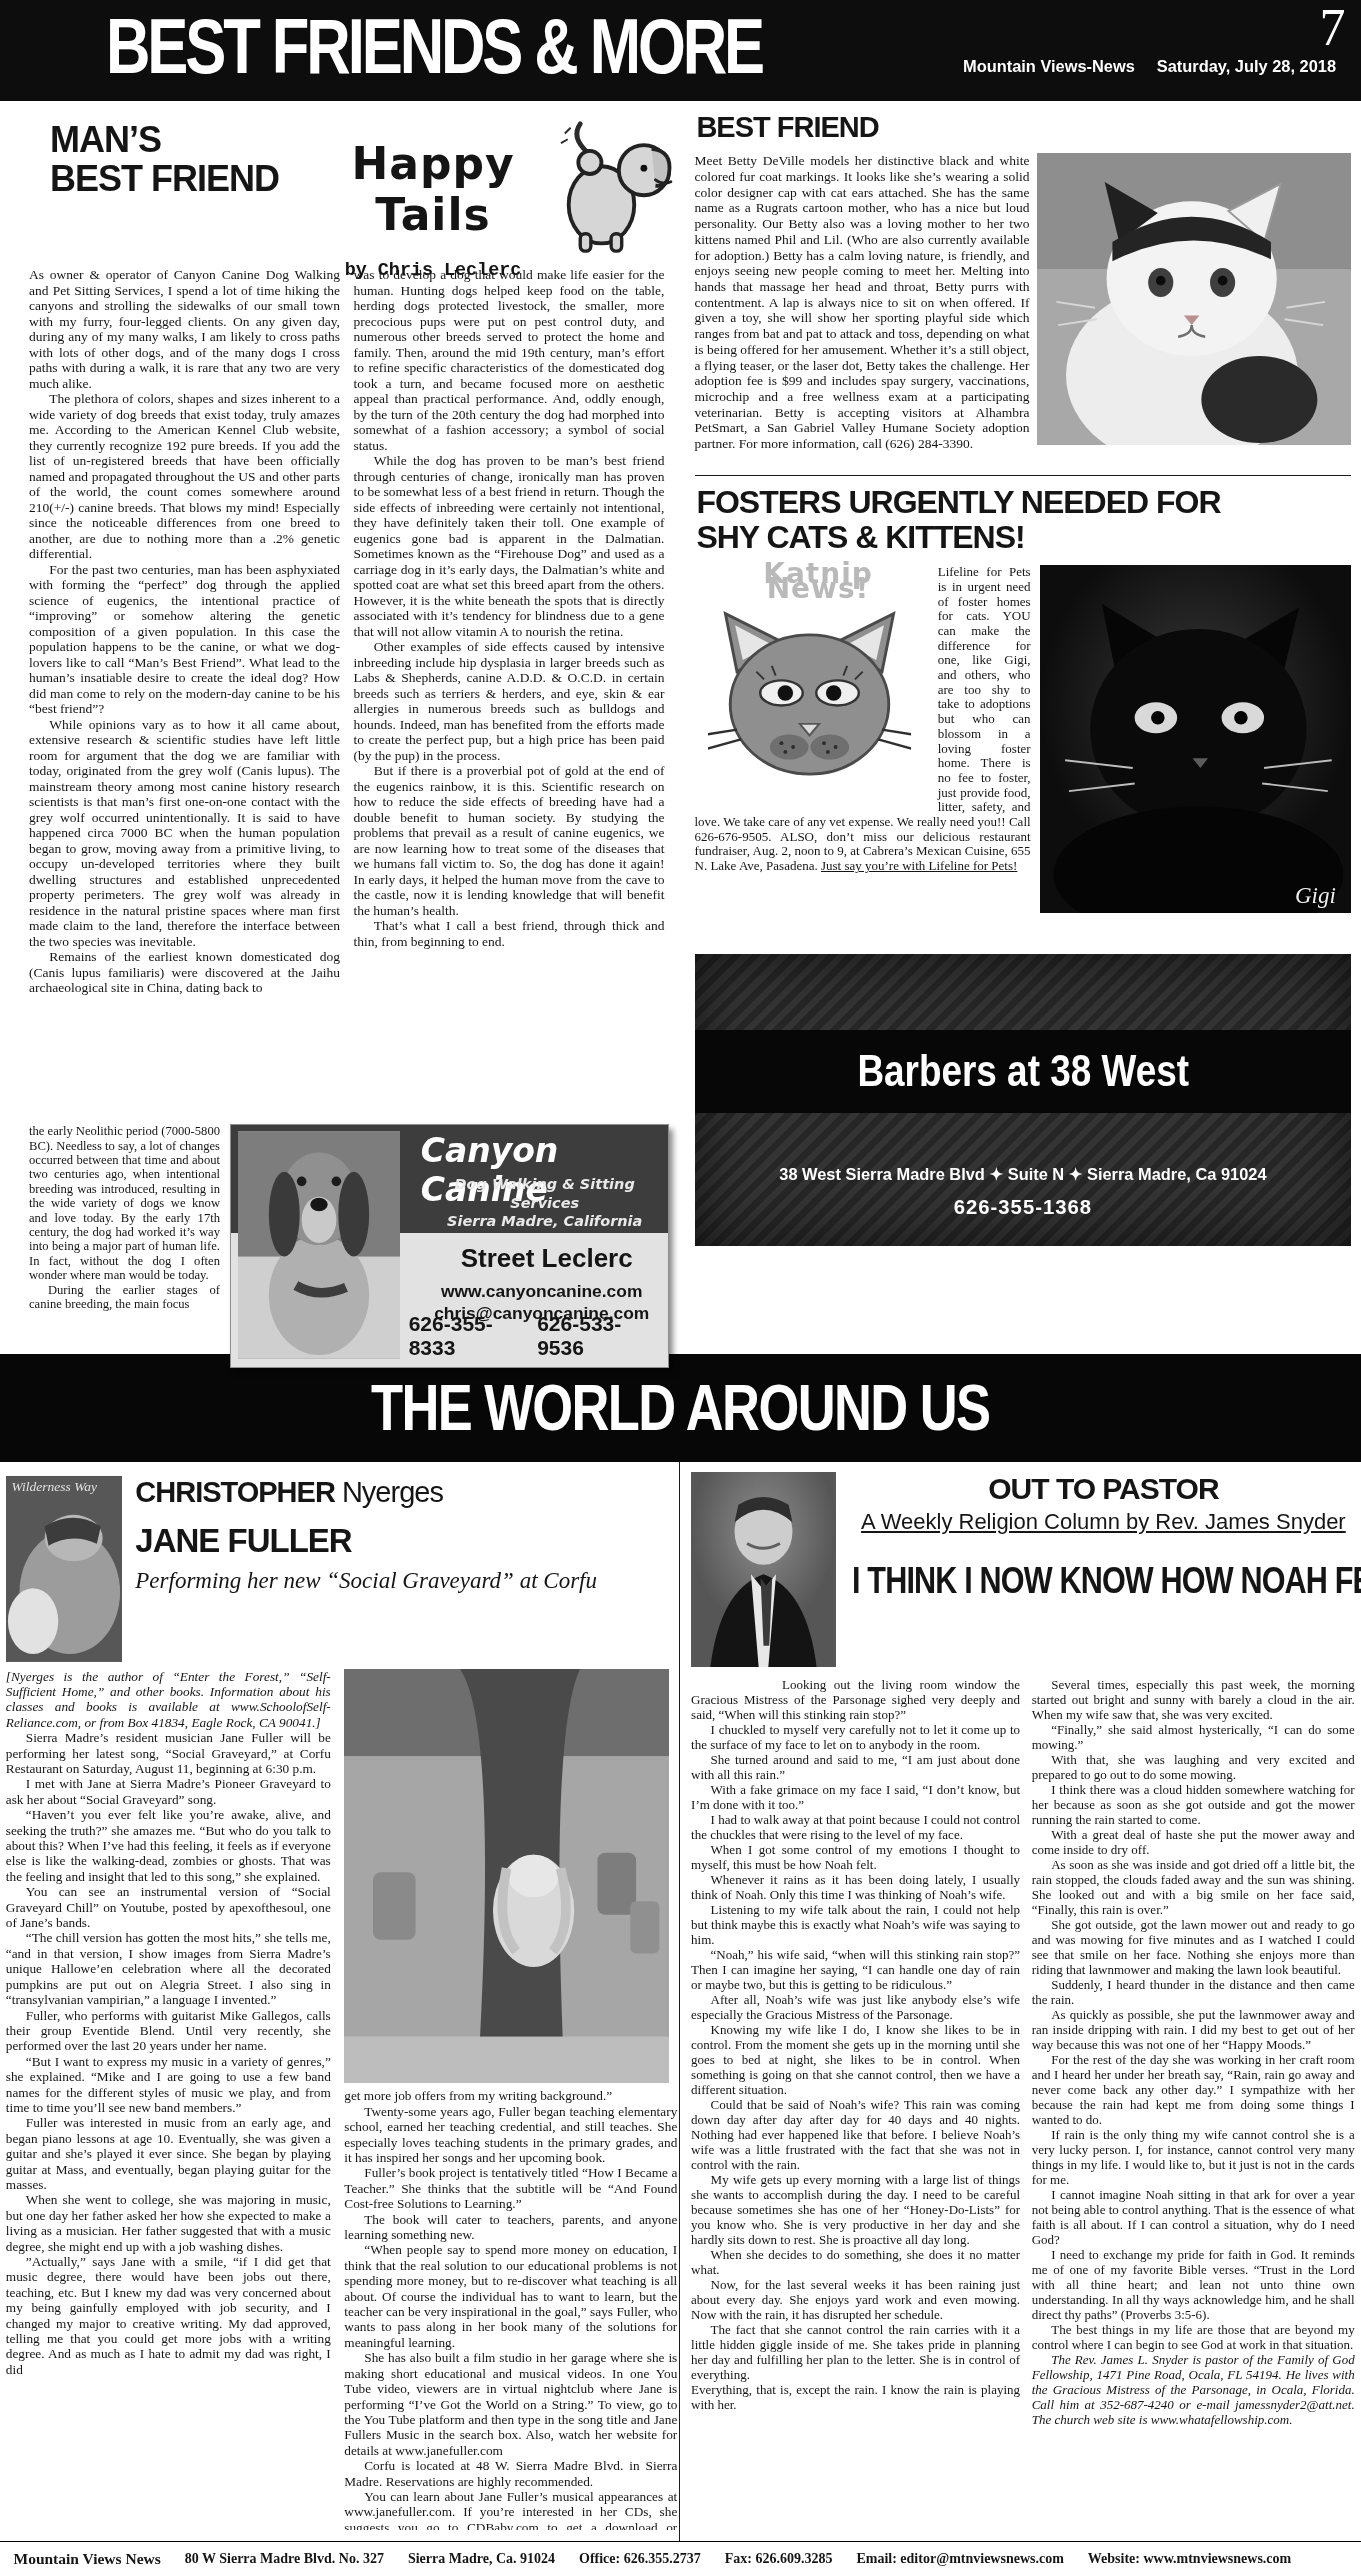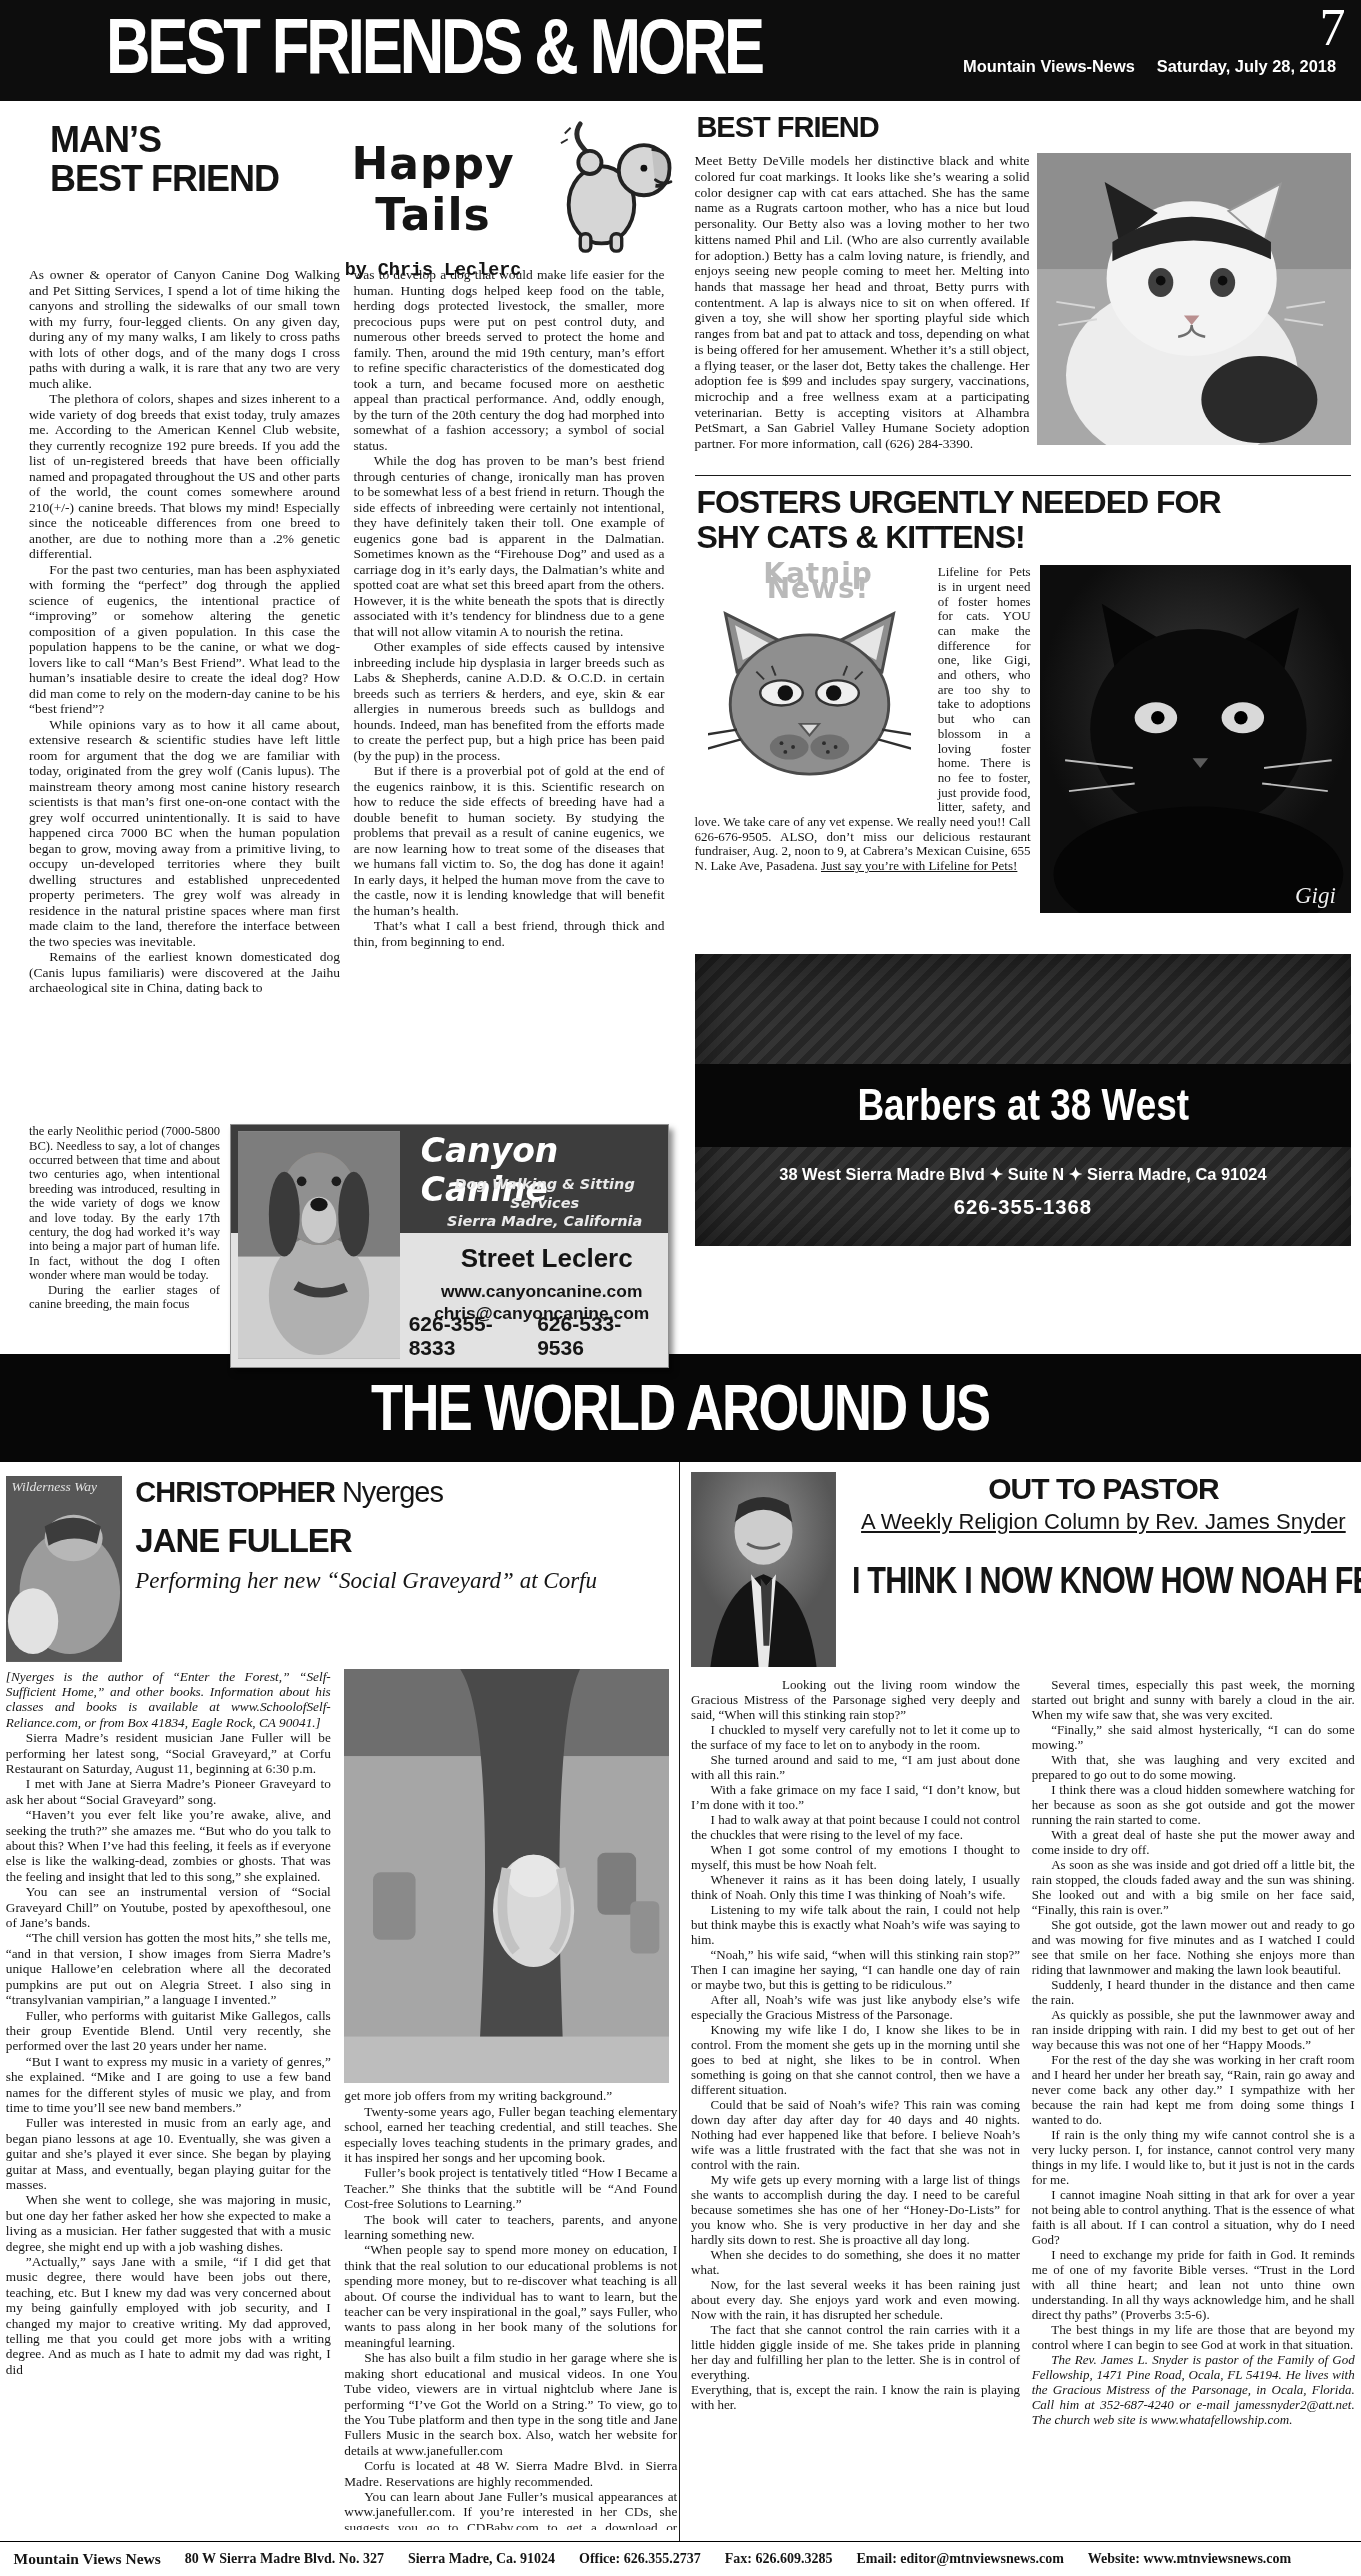--- a/index.html
+++ b/index.html
@@ -65,21 +65,21 @@
   .katnip{float:left;width:220px;height:244px;margin:1.9px 9.7px 3.9px 13.5px;text-align:center;}
   .katnip-name{font-family:"DejaVu Sans",sans-serif;font-weight:bold;font-size:28px;color:#b9b9b9;letter-spacing:1px;}
   .gigi{float:right;width:311px;height:348px;margin:0 0 5.8px 9.7px;background:#141414;}
   .gigi-cap{position:absolute;right:15.5px;bottom:9.7px;color:#efefef;font-style:italic;font-size:23px;
             font-family:"Liberation Serif",serif;}
   .u{text-decoration:underline;}
   
   .barbers{margin-top:15.5px;height:292px;position:relative;color:#fff;
     background:repeating-linear-gradient(135deg,#262626 0 6.8px,#343434 6.8px 13.5px);
     box-shadow:inset 0 0 58px rgba(0,0,0,.6);}
-  .barbers-band{position:absolute;left:0;right:0;top:110px;height:83px;background:#070707;
+  .barbers-band{position:absolute;left:0;right:0;top:76px;height:83px;background:#070707;
     display:flex;align-items:center;justify-content:center;}
   .barbers-name{font-family:"Liberation Sans",sans-serif;font-weight:bold;font-size:45px;letter-spacing:0;}
   .barbers-addr{position:absolute;left:0;right:0;top:211px;text-align:center;
     font-family:"Liberation Sans",sans-serif;font-weight:bold;font-size:16.4px;}
   .barbers-phone{position:absolute;left:0;right:0;top:242px;text-align:center;
     font-family:"Liberation Sans",sans-serif;font-weight:bold;font-size:20.3px;letter-spacing:1px;}
   
   .world{height:108px;background:#070707;display:flex;align-items:center;justify-content:center;}
   .world-title{color:#fff;font-family:"Liberation Sans",sans-serif;font-weight:bold;font-size:64px;letter-spacing:-1.9px;}
   

